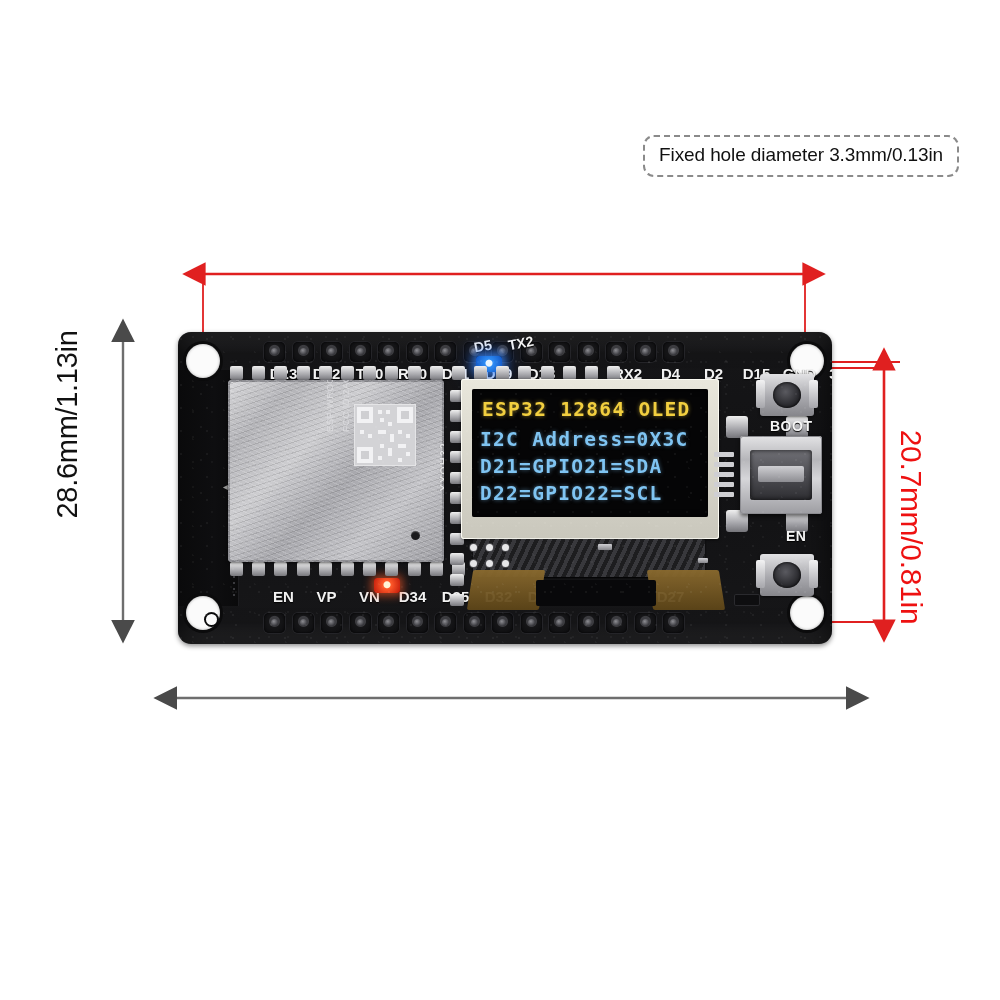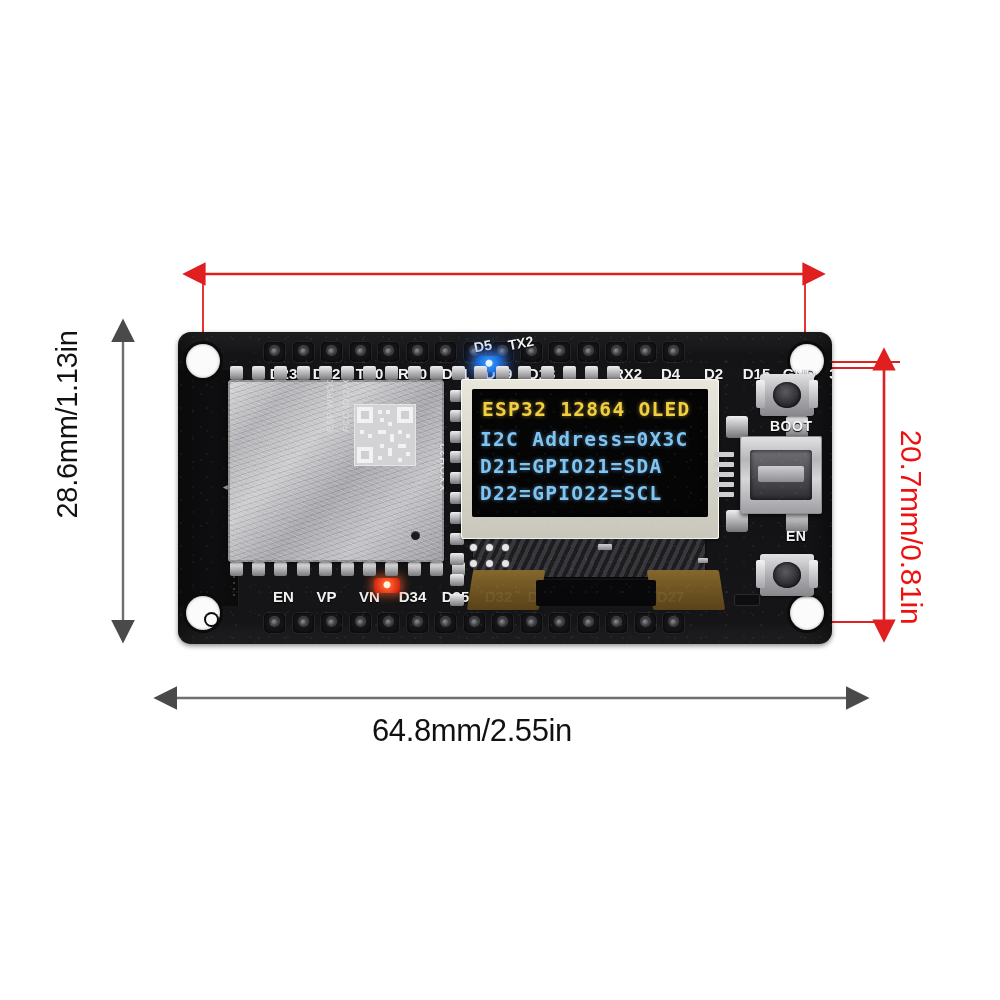--- a/index.html
+++ b/index.html
@@ -327,20 +327,23 @@
 
   
   .smd{position:absolute;background:linear-gradient(180deg,#cfcfd3,#86868b);border-radius:1px;}
   .blk-chip{position:absolute;background:#0e0e10;border-radius:2px;box-shadow:inset 0 0 0 1px #2a2a2e;}
 </style>
 </head>
 <body>
 
 <div id="stage">
 
+  <div class="callout">
+    <span>Fixed hole diameter 3.3mm/0.13in</span>
+  </div>
 
   <svg id="overlay" viewBox="0 0 1000 1000" xmlns="http://www.w3.org/2000/svg">
     <defs>
       <marker id="redL" markerWidth="9" markerHeight="9" refX="8" refY="4.5" orient="auto">
         <path d="M9,0 L9,9 L0,4.5 z" fill="#e02020"></path>
       </marker>
       <marker id="redR" markerWidth="9" markerHeight="9" refX="1" refY="4.5" orient="auto">
         <path d="M0,0 L0,9 L9,4.5 z" fill="#e02020"></path>
       </marker>
       <marker id="gryL" markerWidth="10" markerHeight="10" refX="9" refY="5" orient="auto">
@@ -375,21 +378,20 @@
 
     <g stroke="#6e6e6e" fill="none">
       <line x1="123" y1="340" x2="123" y2="622" stroke-width="2.4" marker-start="url(#gryL)" marker-end="url(#gryR)"></line>
     </g>
 
     <g stroke="#6e6e6e" fill="none">
       <line x1="175" y1="698" x2="848" y2="698" stroke-width="2.4" marker-start="url(#gryL)" marker-end="url(#gryR)"></line>
     </g>
   </svg>
 
-  <div class="dim blk" id="dim-bottom">64.8mm/2.55in</div>
   <div class="dim blk" id="dim-left">28.6mm/1.13in</div>
   <div class="dim red" id="dim-right">20.7mm/0.81in</div>
 
   <div id="pcb">
 
     <div class="antenna">
       <div class="kdot"></div>
       <div class="kmark">▴</div>
     </div>
 

